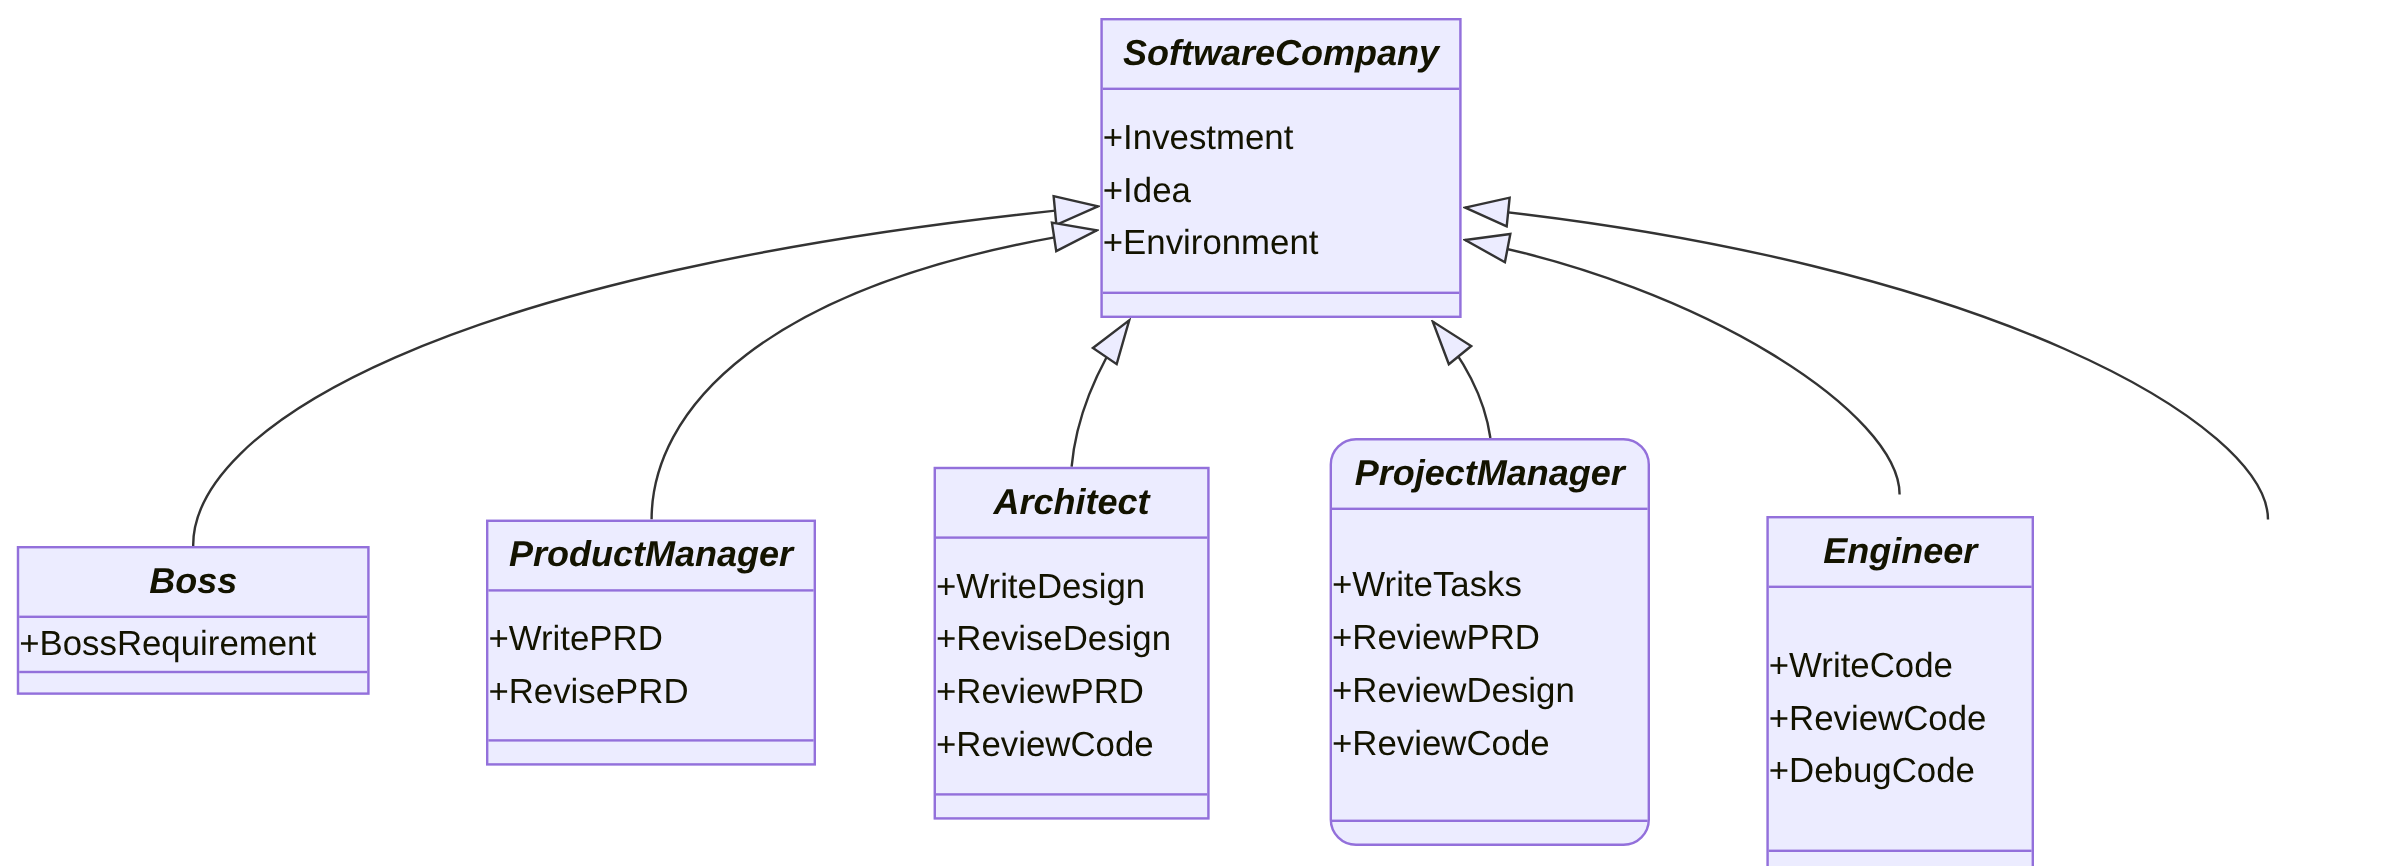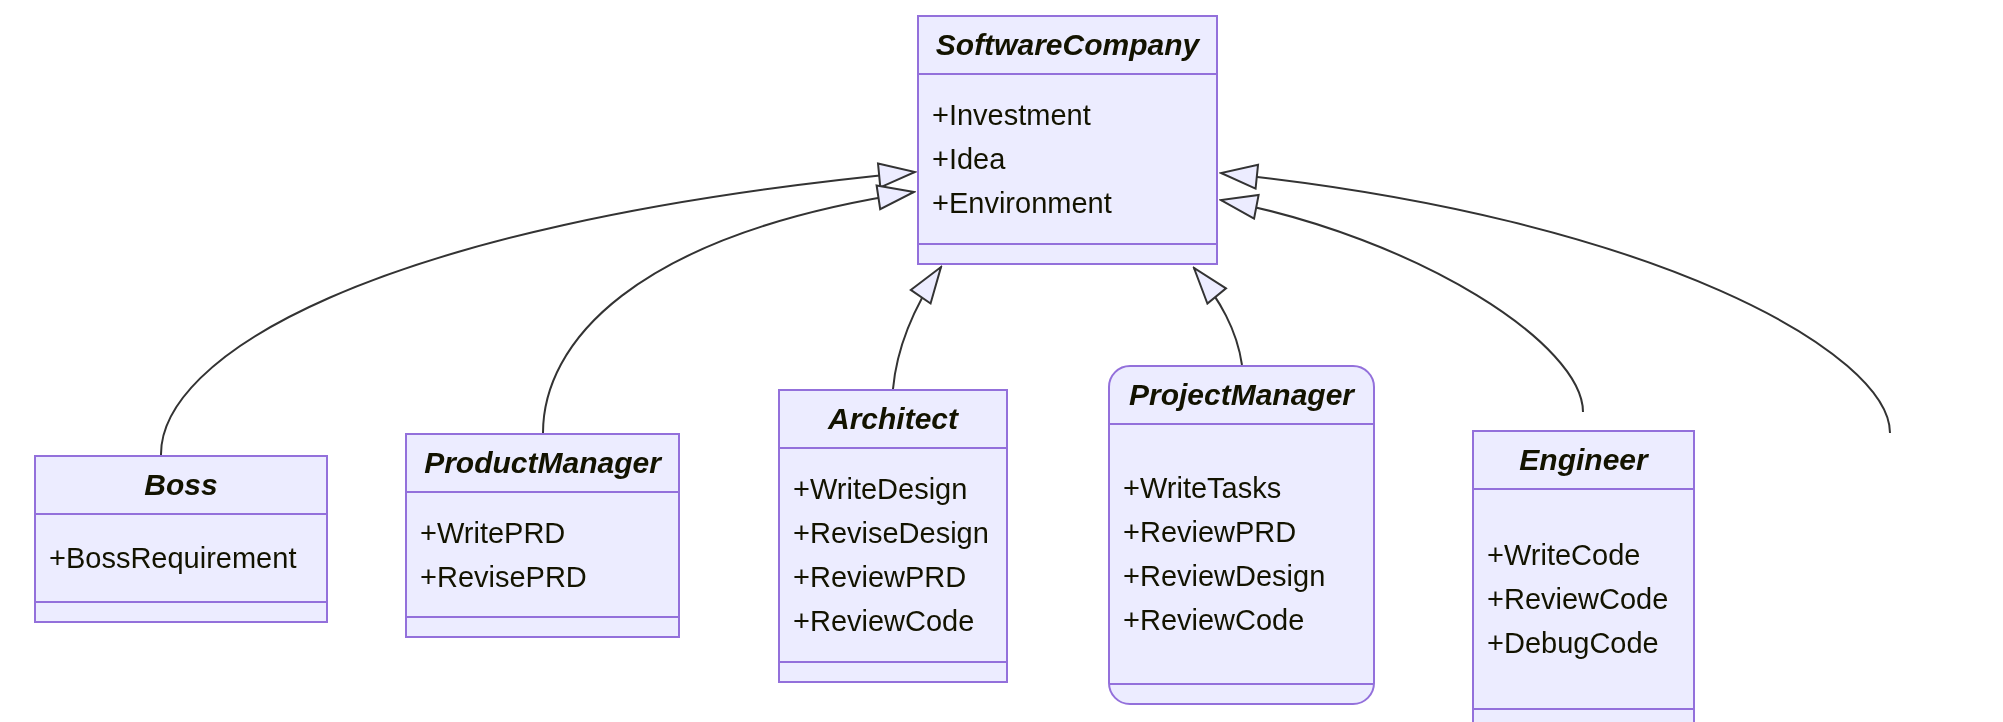--- a/index.html
+++ b/index.html
@@ -38,21 +38,20 @@
     font-weight: bold;
     font-size: 30px;
     white-space: nowrap;
     font-style: italic;
   }
   .cls-members {
     flex: 1 1 auto;
     display: flex;
     flex-direction: column;
     justify-content: center;
-    padding-left: 13px;
   }
   .member {
     line-height: 44px;
     font-size: 29px;
     white-space: nowrap;
   }
   .cls-methods {
     height: 18px;
     min-height: 18px;
     border-top: 2px solid #9370DB;
@@ -80,21 +79,21 @@
   <div class="cls" style="left:917px; top:15px; width:301px; height:250px;">
     <div class="cls-title">SoftwareCompany</div>
     <div class="cls-members">
       <div class="member">+Investment</div>
       <div class="member">+Idea</div>
       <div class="member">+Environment</div>
     </div>
     <div class="cls-methods"></div>
   </div>
 
-  <div class="cls" style="left:14px; top:455px; width:294px; height:168px;margin-left:20px;">
+  <div class="cls" style="left:14px; top:455px; width:294px; height:124px;">
     <div class="cls-title">Boss</div>
     <div class="cls-members">
       <div class="member">+BossRequirement</div>
     </div>
     <div class="cls-methods"></div>
   </div>
 
   <div class="cls" style="left:405px; top:433px; width:275px; height:205px;">
     <div class="cls-title">ProductManager</div>
     <div class="cls-members">

